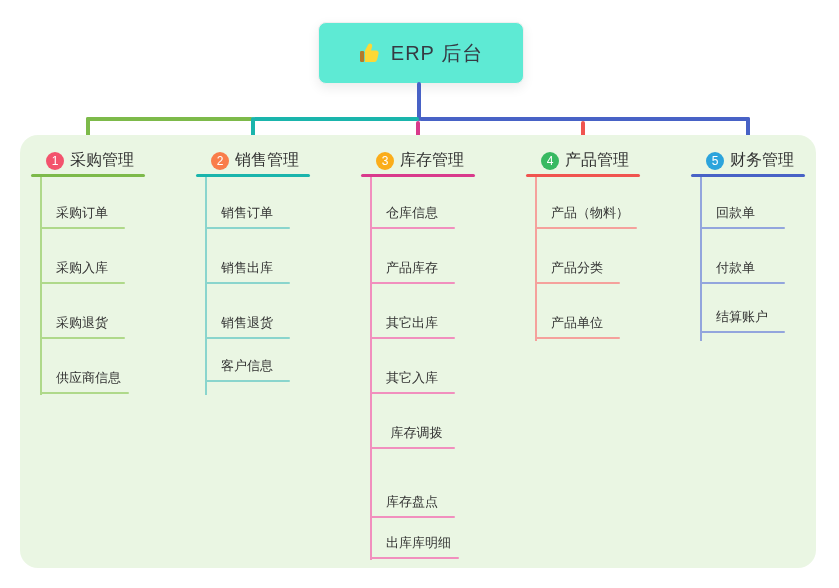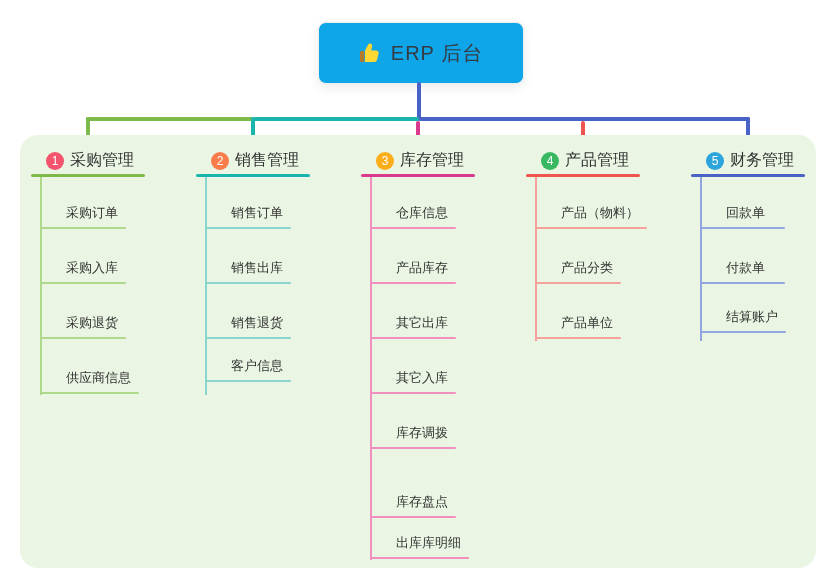--- a/index.html
+++ b/index.html
@@ -1,40 +1,40 @@
 <!DOCTYPE html>
 <html><head>
 <meta charset="utf-8">
 <style>
   html,body{margin:0;padding:0;background:#fff;font-family:"Liberation Sans","DejaVu Sans",sans-serif;}
   #stage{position:relative;width:839px;height:588px;background:#fff;overflow:hidden;}
 
   
-  .root-box{position:absolute;left:318px;top:22px;width:204px;height:60px;background:#0ea5e9;
+  .root-box{position:absolute;left:318px;top:22px;width:204px;height:60px;background:#5eead4;
     border:1px solid #efefef;border-radius:8px;box-shadow:0 4px 12px rgba(0,0,0,.08);
     display:flex;align-items:center;justify-content:center;gap:8px;}
   .root-title{font-size:20px;color:#363a43;letter-spacing:1px;}
   .thumb-icon{width:24px;height:24px;display:inline-flex;}
 
   
   .conn{position:absolute;border-radius:2px;}
 
   
   .panel{position:absolute;left:20px;top:135px;width:796px;height:433px;border-radius:18px;}
 
   
   .col{position:absolute;top:148px;width:160px;height:425px;}
   .hdr{position:absolute;left:15px;top:2px;display:flex;align-items:center;gap:6px;}
   .num{width:18px;height:18px;border-radius:50%;color:#fff;font-size:12px;line-height:1;
     display:flex;align-items:center;justify-content:center;flex:0 0 18px;}
   .hlabel{font-size:16px;color:#333;font-weight:500;white-space:nowrap;}
   .hline{position:absolute;left:0;top:26px;width:114px;height:3px;border-radius:2px;}
   .vline{position:absolute;left:9px;top:29px;width:2px;}
   .item{position:absolute;left:9px;min-width:85px;height:26px;box-sizing:border-box;
-    display:flex;align-items:flex-end;padding:0 8px 7px 26px;white-space:nowrap;}
+    display:flex;align-items:flex-end;padding:0 8px 7px 16px;white-space:nowrap;}
   .itxt{font-size:13px;color:#333;}
   .iline{position:absolute;left:0;right:0;bottom:0;height:2px;border-radius:1px;}
 </style>
 </head>
 <body>
 
 <div id="stage">
 
   <div class="root-box">
     <span class="thumb-icon">

